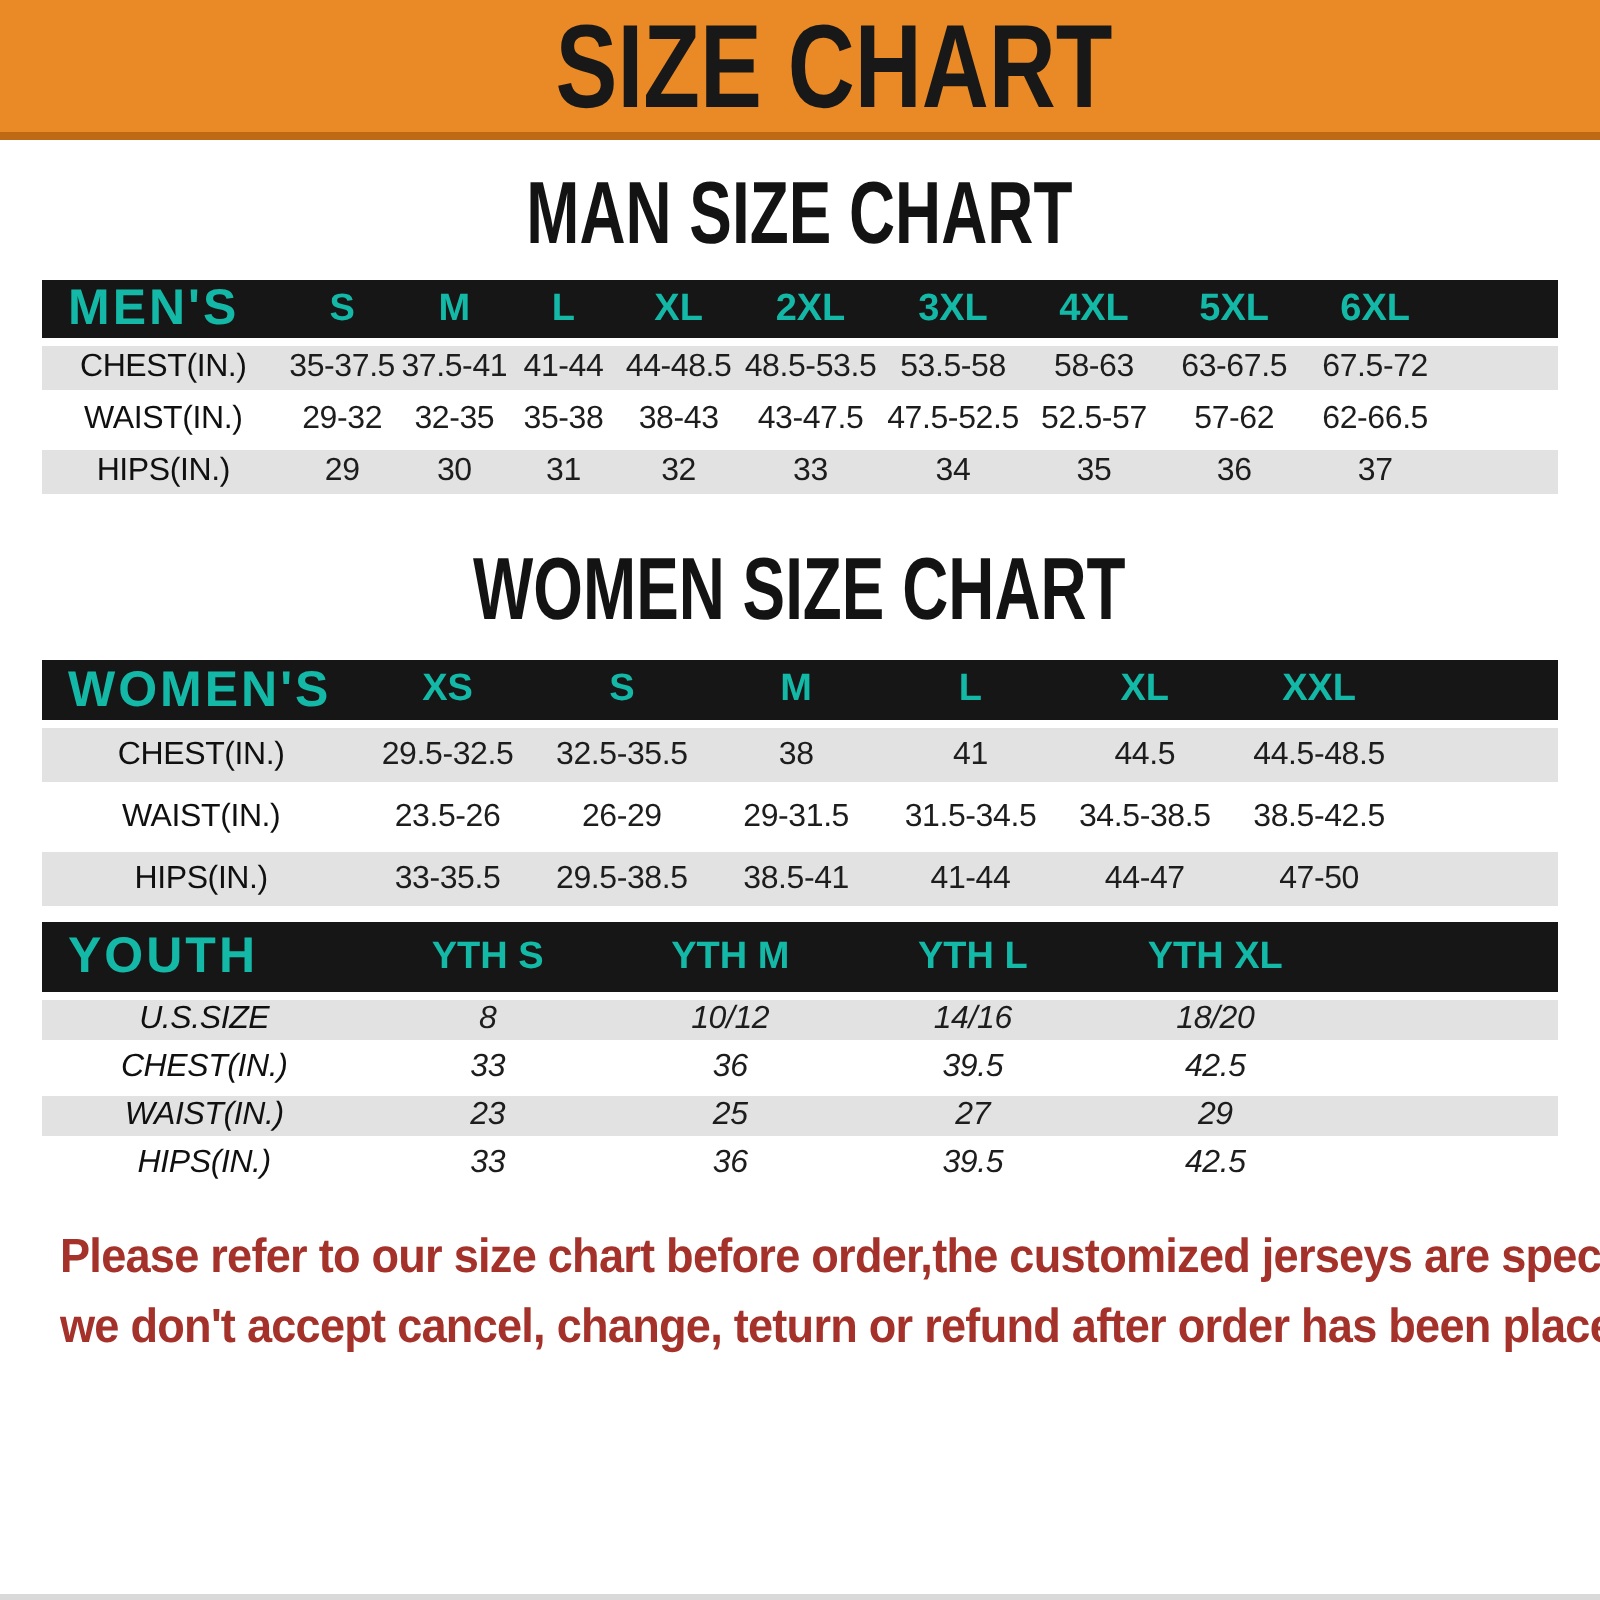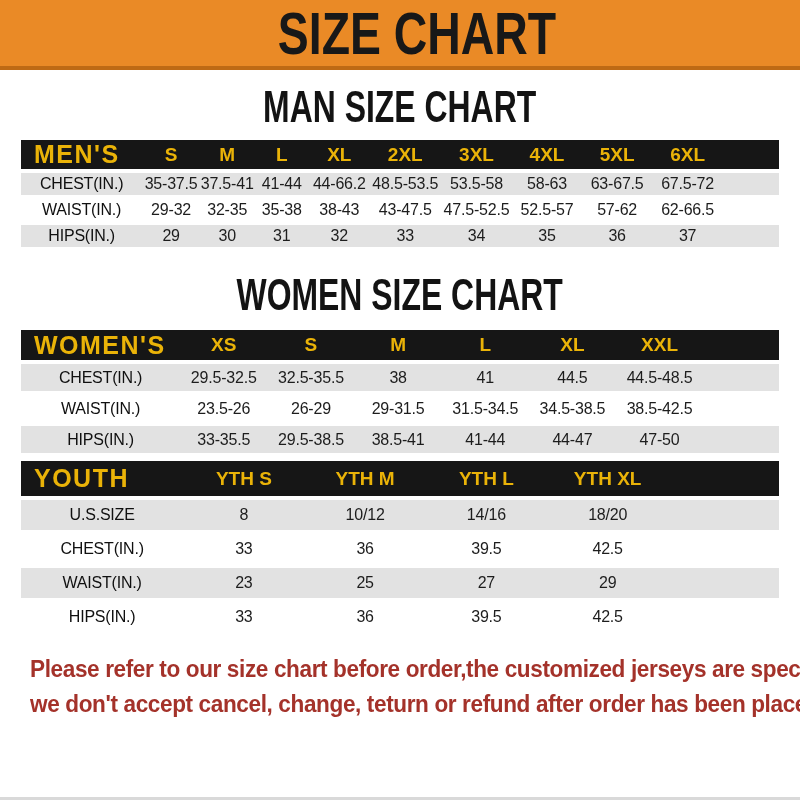--- a/index.html
+++ b/index.html
@@ -50,21 +50,21 @@
   
   table.size-table {
     width: 758px;
     margin: 0 auto;
     border-collapse: separate;
     border-spacing: 0 4px;
     table-layout: fixed;
   }
   thead th {
     background: #161616;
-    color: #eab308;
+    color: #14b8a6;
     font-weight: bold;
     text-align: center;
     font-size: 19px;
     padding: 0;
     overflow: hidden;
   }
   th.corner {
     text-align: left;
     padding-left: 13px;
     font-size: 25px;
@@ -79,21 +79,21 @@
     overflow: hidden;
   }
   td.row-label { color: #101010; }
   tr.row-gray td { background: #E2E2E2; }
   tr.row-white td { background: transparent; }
   #sec-men   thead th { height: 29px; }
   #sec-men   tbody td { height: 22px; }
   #sec-women thead th { height: 30px; }
   #sec-women tbody td { height: 27px; }
   #sec-youth thead th { height: 35px; }
-  #sec-youth tbody td { height: 30px; }
+  #sec-youth tbody td { height: 20px; font-style: italic; }
   
   .footer-note {
     margin: 15px 0 0 30px;
     color: #A4322A;
     font-size: 24px;
     line-height: 35px;
     font-weight: bold;
   }
   .footer-line {
     display: block;
@@ -146,21 +146,21 @@
           <th>6XL</th>
           <th></th>
         </tr>
       </thead>
     <tbody>
         <tr class="row-gray">
           <td class="row-label">CHEST(IN.)</td>
           <td>35-37.5</td>
           <td>37.5-41</td>
           <td>41-44</td>
-          <td>44-66.2</td>
+          <td>44-48.5</td>
           <td>48.5-53.5</td>
           <td>53.5-58</td>
           <td>58-63</td>
           <td>63-67.5</td>
           <td>67.5-72</td>
           <td></td>
         </tr>
         <tr class="row-white">
           <td class="row-label">WAIST(IN.)</td>
           <td>29-32</td>

